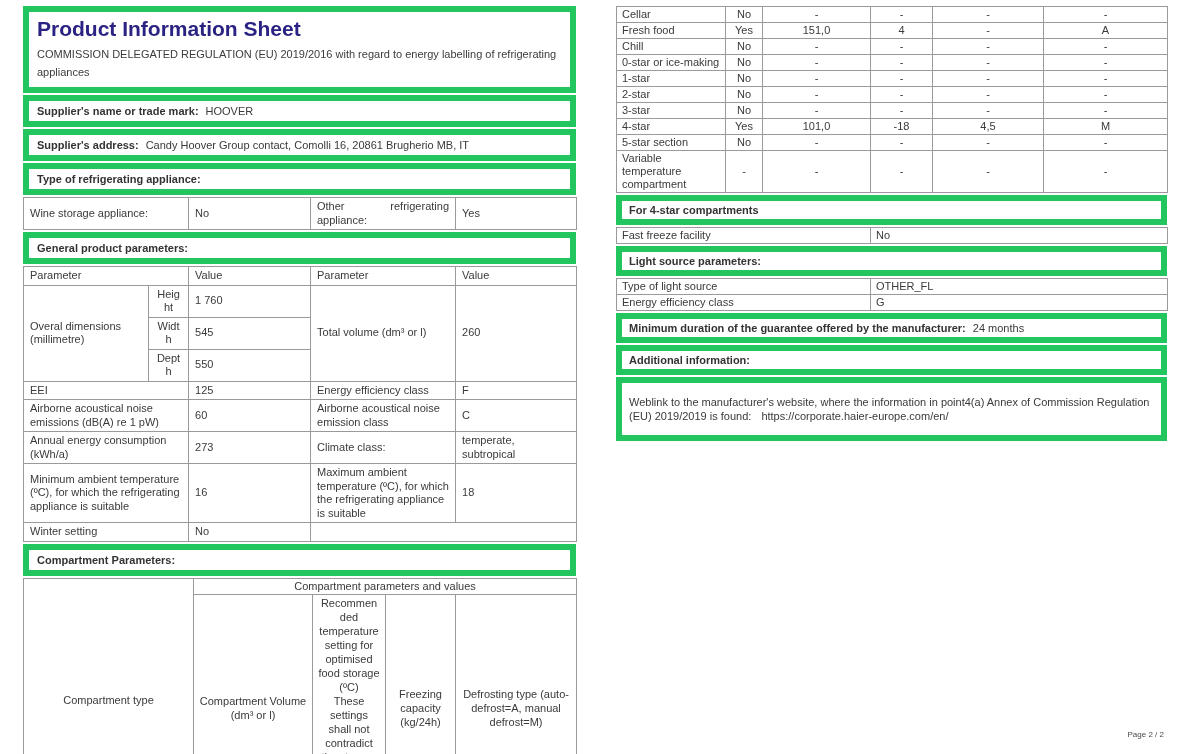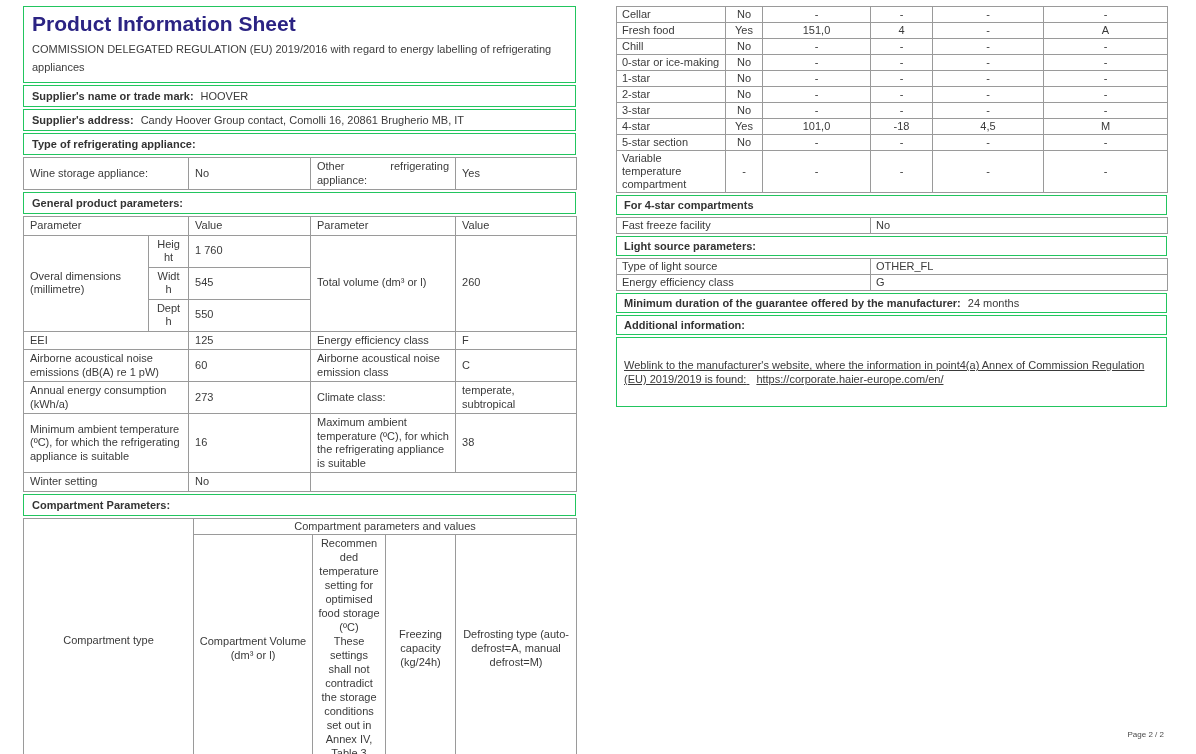--- a/index.html
+++ b/index.html
@@ -4,21 +4,21 @@
 <style>
   * { margin:0; padding:0; box-sizing:border-box; }
   html,body { width:1196px; height:754px; background:#ffffff; overflow:hidden; }
   body { font-family:"Liberation Sans", sans-serif; color:#3a3a3a; position:relative; }
 
   .page { position:absolute; top:6px; }
   #page1 { left:23px; width:553px; height:744px; }
   #page2 { left:616px; width:551px; height:744px; }
 
   table { border-collapse:collapse; table-layout:fixed; width:100%; margin-top:2px; }
-  .box { border:1px solid #22c55e; margin-top:2px; }
+  .box { border:6px solid #22c55e; margin-top:2px; }
   .first { margin-top:0; }
   td { border:1px solid #9a9a9a; padding:2px 6px; font-size:11px; line-height:13.5px;
        vertical-align:middle; word-wrap:break-word; }
   b, .bold { font-weight:bold; color:#333333; }
   .val { margin-left:7px; }
 
   
   .title-block { padding:4px 8px 6px 8px; }
   .doc-title { font-size:21px; font-weight:bold; color:#2b2383; line-height:26px; }
   .regulation { font-size:11px; line-height:18px; margin-top:3px; color:#3c3c3c; }
@@ -34,21 +34,21 @@
   .h27 td { height:27px; }
   .h16 td { height:15px; }
   .h56 td { height:56px; }
   .tall-hd td { height:206px; }
   .comp td { padding:1px 5px; }
   .comp .ctr { padding:1px 2px; }
 
   
   #page2 td { padding:1px 5px; height:13px; line-height:13px; }
   #page2 .section-hdr, #page2 .kv-row { padding:2px 7px; min-height:17px; font-size:11px; }
-  .weblink-box { padding:20px 7px; font-size:11px; line-height:14px;text-decoration:underline; }
+  .weblink-box { padding:12px 7px; font-size:11px; line-height:14px; }
 
   .footer { font-size:8px; color:#4a4a4a; text-align:left; padding-right:3px; margin-top:2px; }
   #page2 .footer { position:absolute; top:724px; right:0; margin:0; }
 
   .hd-cell { text-align:center; vertical-align:middle; line-height:14px; }
 </style>
 </head>
 <body>
 
 <div class="page" id="page1">
@@ -133,21 +133,21 @@
     <tr class="h27">
       <td colspan="2">Annual energy consumption (kWh/a)</td>
       <td>273</td>
       <td>Climate class:</td>
       <td>temperate, subtropical</td>
     </tr>
     <tr class="h56">
       <td colspan="2">Minimum ambient temperature (ºC), for which the refrigerating appliance is suitable</td>
       <td>16</td>
       <td>Maximum ambient temperature (ºC), for which the refrigerating appliance is suitable</td>
-      <td>38</td>
+      <td>18</td>
     </tr>
     <tr class="h16">
       <td colspan="2">Winter setting</td>
       <td>No</td>
       <td colspan="2"></td>
     </tr>
   </tbody>
     </table>
 
   <div class="box section-hdr">Compartment Parameters:</div>

